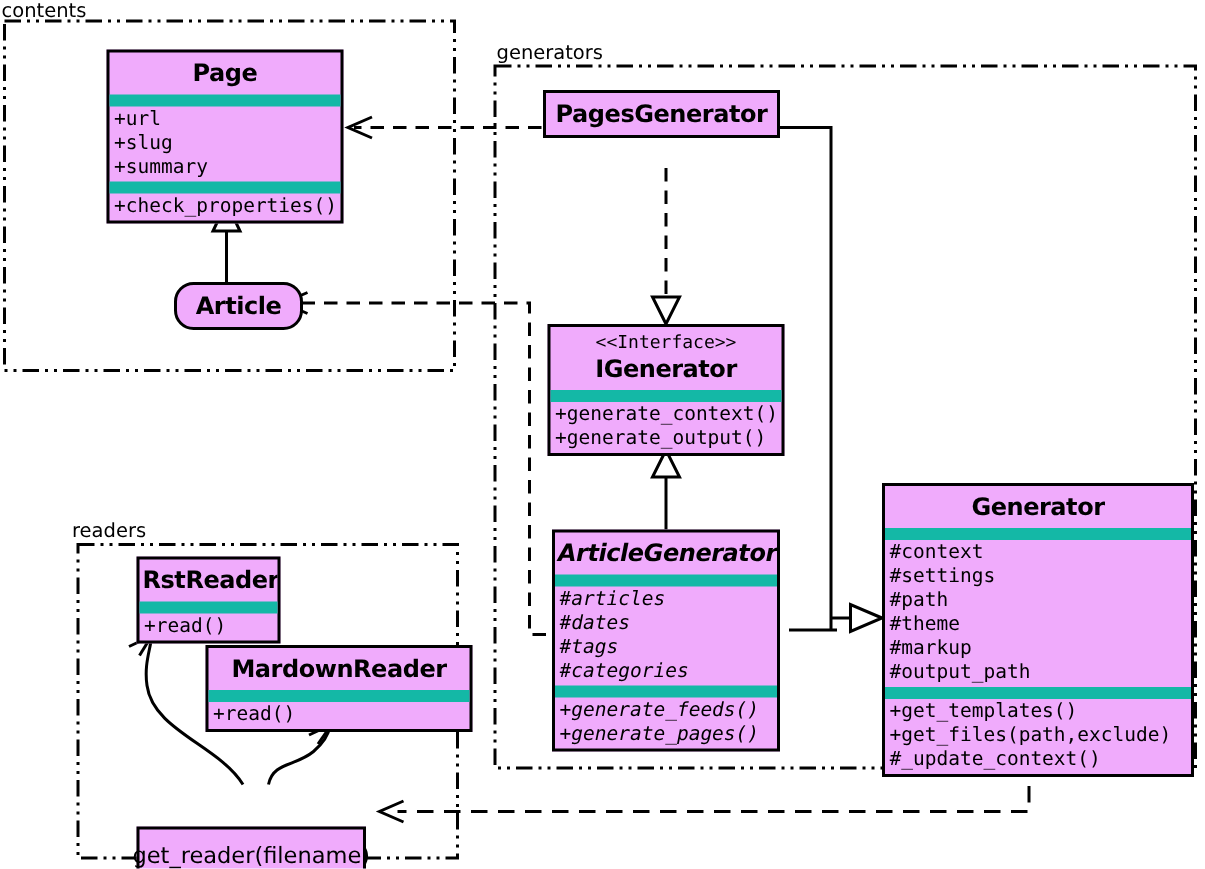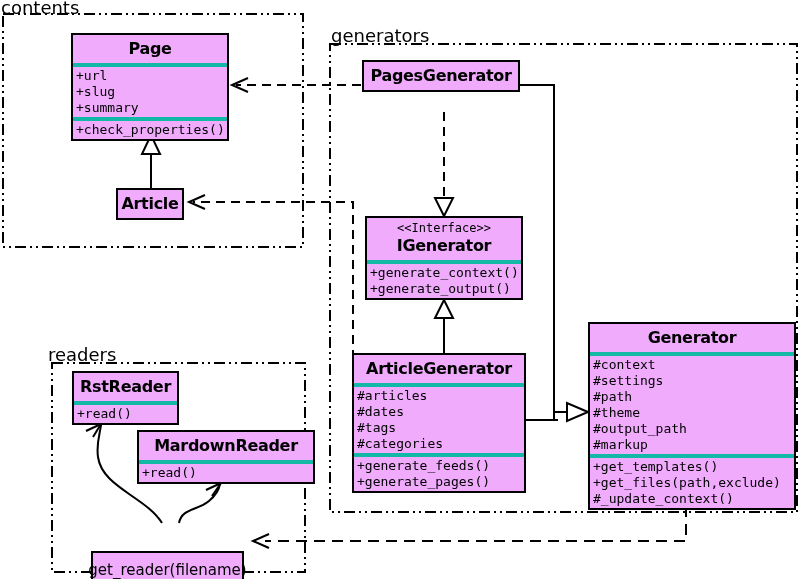--- a/index.html
+++ b/index.html
@@ -3,35 +3,35 @@
 <meta charset="utf-8">
 <style>
   html,body{margin:0;padding:0;}
   body{
     width:803px;height:579px;position:relative;overflow:hidden;
     background:#ffffff;color:#000;
     font-family:"DejaVu Sans", sans-serif;
   }
   svg.wires{position:absolute;left:0;top:0;z-index:1;}
   .pkg-label{
-    position:absolute;z-index:3;font-size:18px;line-height:15px;white-space:nowrap;
+    position:absolute;z-index:3;font-size:13px;line-height:15px;white-space:nowrap;
   }
   .uml-class{
     position:absolute;z-index:2;background:#f0abfc;
     border:2px solid #000;box-sizing:border-box;
   }
   .uml-title{
     font-weight:bold;font-size:16px;line-height:22px;letter-spacing:-0.3px;
     text-align:center;padding:3px 2px;white-space:nowrap;overflow:hidden;
   }
   .stereotype{
     font-family:"DejaVu Sans Mono", monospace;font-weight:normal;
     font-size:12px;line-height:14px;letter-spacing:0;
   }
-  .uml-section{border-top:4px solid #14b8a6;padding:1px 3px;}
+  .uml-section{border-top:8px solid #14b8a6;padding:1px 3px;}
   .uml-row{
     font-family:"DejaVu Sans Mono", monospace;
     font-size:13px;line-height:16px;white-space:pre;overflow:hidden;
   }
   .plain-box{
     display:flex;align-items:center;justify-content:center;
     font-size:15px;white-space:nowrap;
   }
 </style>
 </head>
@@ -108,71 +108,71 @@
   <div class="uml-section">
     <div class="uml-row">+url</div>
     <div class="uml-row">+slug</div>
     <div class="uml-row">+summary</div>
   </div>
   <div class="uml-section">
     <div class="uml-row">+check_properties()</div>
   </div>
 </div>
 
-<div class="uml-class" style="left:116px;top:188px;width:68px;">
+<div class="uml-class" style="left:116px;top:188px;width:86px;border-radius:13px;">
   <div class="uml-title">Article</div>
 </div>
 
 <div class="uml-class" style="left:362px;top:60px;width:158px;">
   <div class="uml-title">PagesGenerator</div>
 </div>
 
 <div class="uml-class" style="left:365px;top:216px;width:158px;">
   <div class="uml-title">
     <div class="stereotype">&lt;&lt;Interface&gt;&gt;</div>
     <div>IGenerator</div>
   </div>
   <div class="uml-section">
     <div class="uml-row">+generate_context()</div>
     <div class="uml-row">+generate_output()</div>
   </div>
 </div>
 
-<div class="uml-class" style="left:352px;top:353px;width:174px;">
+<div class="uml-class" style="left:368px;top:353px;width:152px;font-style:italic;">
   <div class="uml-title">ArticleGenerator</div>
   <div class="uml-section">
     <div class="uml-row">#articles</div>
     <div class="uml-row">#dates</div>
     <div class="uml-row">#tags</div>
     <div class="uml-row">#categories</div>
   </div>
   <div class="uml-section">
     <div class="uml-row">+generate_feeds()</div>
     <div class="uml-row">+generate_pages()</div>
   </div>
 </div>
 
 <div class="uml-class" style="left:588px;top:322px;width:208px;">
   <div class="uml-title">Generator</div>
   <div class="uml-section">
     <div class="uml-row">#context</div>
     <div class="uml-row">#settings</div>
     <div class="uml-row">#path</div>
     <div class="uml-row">#theme</div>
+    <div class="uml-row">#markup</div>
     <div class="uml-row">#output_path</div>
-    <div class="uml-row">#markup</div>
   </div>
   <div class="uml-section">
     <div class="uml-row">+get_templates()</div>
     <div class="uml-row">+get_files(path,exclude)</div>
     <div class="uml-row">#_update_context()</div>
   </div>
 </div>
 
-<div class="uml-class" style="left:72px;top:371px;width:107px;">
+<div class="uml-class" style="left:91px;top:371px;width:96px;">
   <div class="uml-title">RstReader</div>
   <div class="uml-section">
     <div class="uml-row">+read()</div>
   </div>
 </div>
 
 <div class="uml-class" style="left:137px;top:430px;width:178px;">
   <div class="uml-title">MardownReader</div>
   <div class="uml-section">
     <div class="uml-row">+read()</div>

